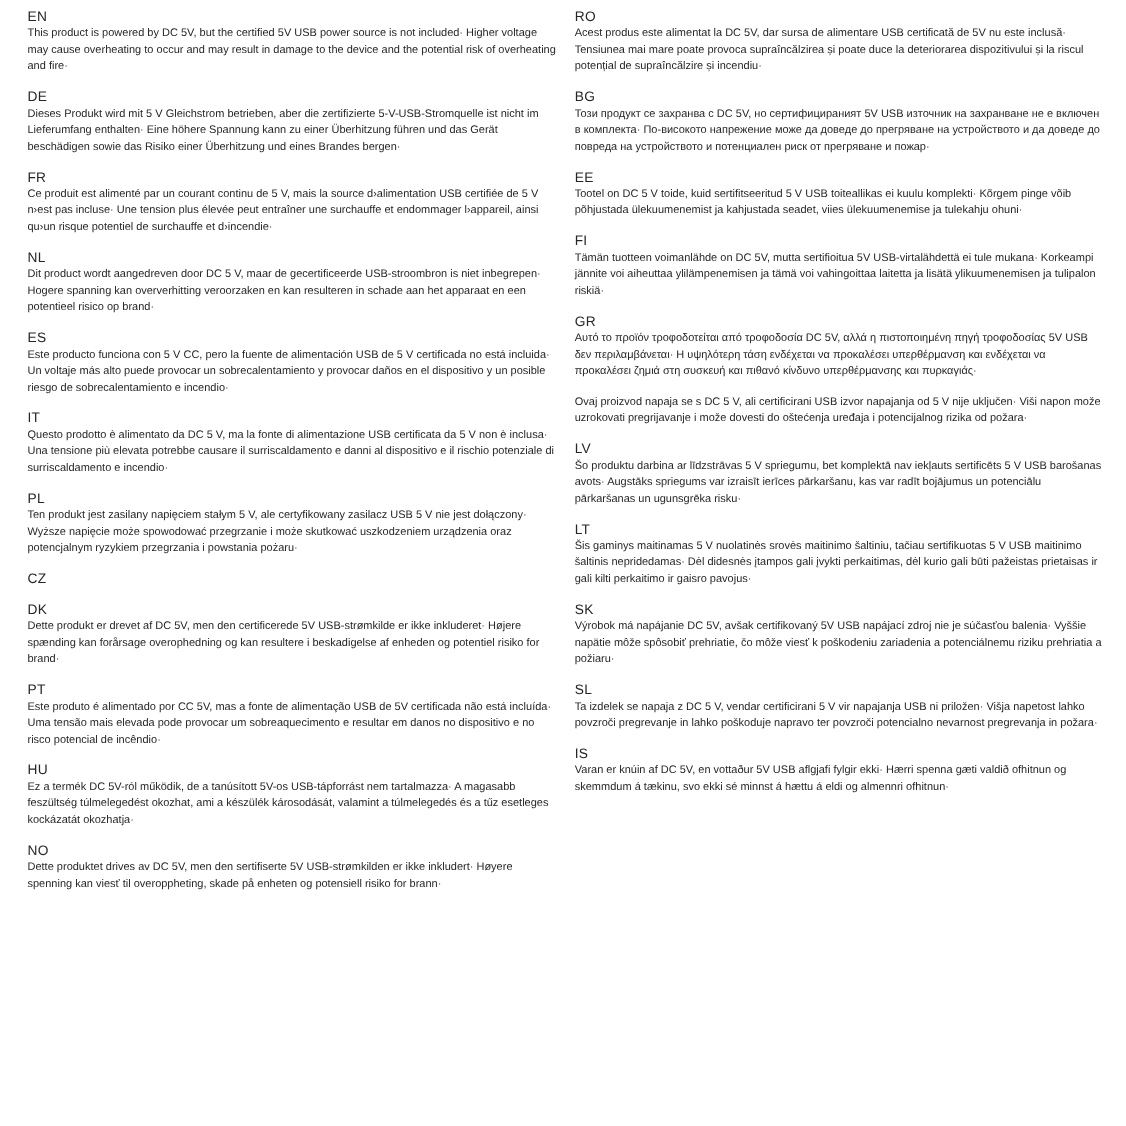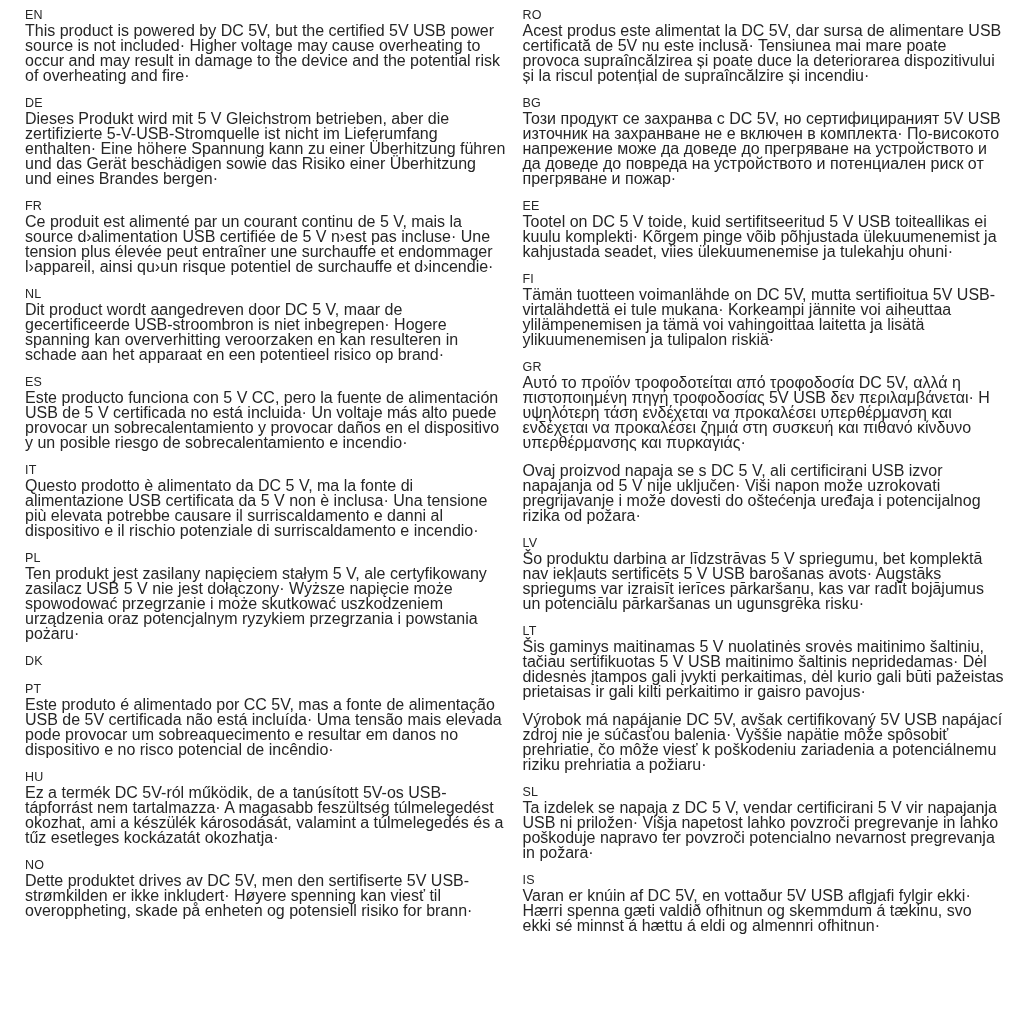--- a/index.html
+++ b/index.html
@@ -27,21 +27,21 @@
   .lang-block {
     margin-bottom: 13px;
   }
   .lang-code {
     font-size: 12.5px;
     font-weight: 400;
     line-height: 15px;
     letter-spacing: 0.2px;
   }
   .lang-text {
-    font-size: 16px;
+    font-size: 10px;
     font-weight: 400;
     line-height: 15px;
   }
 </style>
 </head>
 <body>
 
 <div class="page">
 
   <div class="col">
@@ -67,23 +67,25 @@
     </section>
     <section class="lang-block">
       <div class="lang-code">IT</div>
       <div class="lang-text">Questo prodotto è alimentato da DC 5 V, ma la fonte di alimentazione USB certificata da 5 V non è inclusa· Una tensione più elevata potrebbe causare il surriscaldamento e danni al dispositivo e il rischio potenziale di surriscaldamento e incendio·</div>
     </section>
     <section class="lang-block">
       <div class="lang-code">PL</div>
       <div class="lang-text">Ten produkt jest zasilany napięciem stałym 5 V, ale certyfikowany zasilacz USB 5 V nie jest dołączony· Wyższe napięcie może spowodować przegrzanie i może skutkować uszkodzeniem urządzenia oraz potencjalnym ryzykiem przegrzania i powstania pożaru·</div>
     </section>
     <section class="lang-block">
+      <div class="lang-code">CZ</div>
     </section>
     <section class="lang-block">
       <div class="lang-code">DK</div>
+      <div class="lang-text">Dette produkt er drevet af DC 5V, men den certificerede 5V USB-strømkilde er ikke inkluderet· Højere spænding kan forårsage overophedning og kan resultere i beskadigelse af enheden og potentiel risiko for brand·</div>
     </section>
     <section class="lang-block">
       <div class="lang-code">PT</div>
       <div class="lang-text">Este produto é alimentado por CC 5V, mas a fonte de alimentação USB de 5V certificada não está incluída· Uma tensão mais elevada pode provocar um sobreaquecimento e resultar em danos no dispositivo e no risco potencial de incêndio·</div>
     </section>
     <section class="lang-block">
       <div class="lang-code">HU</div>
       <div class="lang-text">Ez a termék DC 5V-ról működik, de a tanúsított 5V-os USB-tápforrást nem tartalmazza· A magasabb feszültség túlmelegedést okozhat, ami a készülék károsodását, valamint a túlmelegedés és a tűz esetleges kockázatát okozhatja·</div>
     </section>
     <section class="lang-block">
@@ -118,20 +120,21 @@
     </section>
     <section class="lang-block">
       <div class="lang-code">LV</div>
       <div class="lang-text">Šo produktu darbina ar līdzstrāvas 5 V spriegumu, bet komplektā nav iekļauts sertificēts 5 V USB barošanas avots· Augstāks spriegums var izraisīt ierīces pārkaršanu, kas var radīt bojājumus un potenciālu pārkaršanas un ugunsgrēka risku·</div>
     </section>
     <section class="lang-block">
       <div class="lang-code">LT</div>
       <div class="lang-text">Šis gaminys maitinamas 5 V nuolatinės srovės maitinimo šaltiniu, tačiau sertifikuotas 5 V USB maitinimo šaltinis nepridedamas· Dėl didesnės įtampos gali įvykti perkaitimas, dėl kurio gali būti pažeistas prietaisas ir gali kilti perkaitimo ir gaisro pavojus·</div>
     </section>
     <section class="lang-block">
+      <div class="lang-code">SK</div>
       <div class="lang-text">Výrobok má napájanie DC 5V, avšak certifikovaný 5V USB napájací zdroj nie je súčasťou balenia· Vyššie napätie môže spôsobiť prehriatie, čo môže viesť k poškodeniu zariadenia a potenciálnemu riziku prehriatia a požiaru·</div>
     </section>
     <section class="lang-block">
       <div class="lang-code">SL</div>
       <div class="lang-text">Ta izdelek se napaja z DC 5 V, vendar certificirani 5 V vir napajanja USB ni priložen· Višja napetost lahko povzroči pregrevanje in lahko poškoduje napravo ter povzroči potencialno nevarnost pregrevanja in požara·</div>
     </section>
     <section class="lang-block">
       <div class="lang-code">IS</div>
       <div class="lang-text">Varan er knúin af DC 5V, en vottaður 5V USB aflgjafi fylgir ekki· Hærri spenna gæti valdið ofhitnun og skemmdum á tækinu, svo ekki sé minnst á hættu á eldi og almennri ofhitnun·</div>
     </section>

